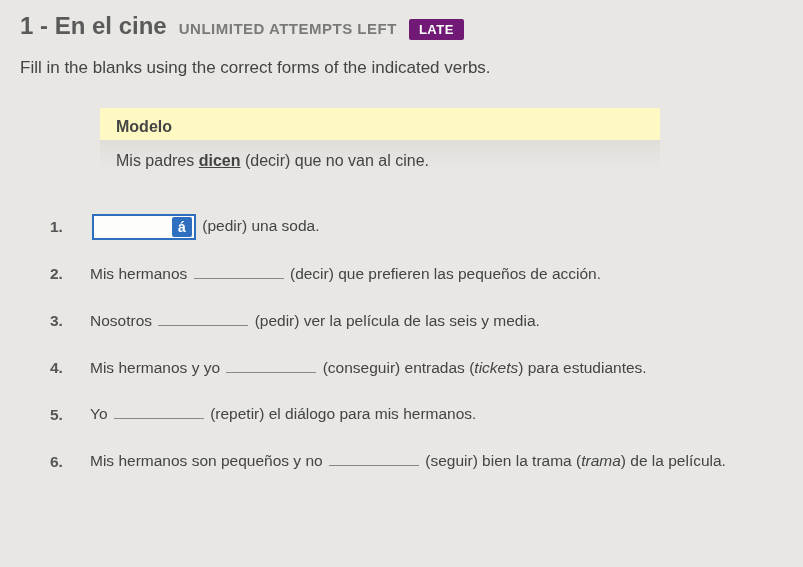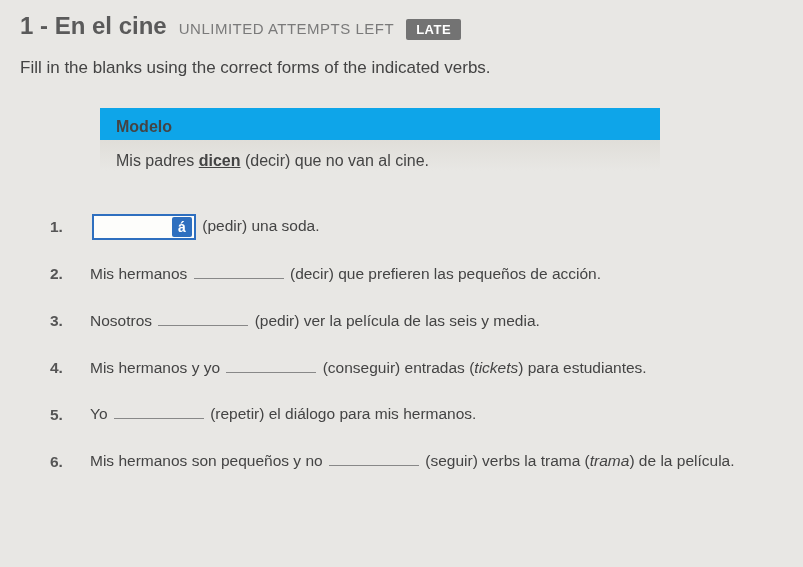--- a/index.html
+++ b/index.html
@@ -19,23 +19,24 @@
   }
   .title {
     font-size: 24px;
     font-weight: 700;
     color: #5a5a5a;
   }
   .attempts {
     font-size: 15px;
     color: #7a7a7a;
     letter-spacing: 0.5px;
+    font-weight: bold;
   }
   .late-badge {
-    background: #737373;
+    background: #701a75;
     color: #fff;
     font-size: 13px;
     font-weight: 600;
     padding: 3px 10px;
     border-radius: 2px;
     letter-spacing: 0.5px;
   }
   .due {
     font-size: 15px;
     color: #555;
@@ -43,21 +44,21 @@
   .instructions {
     margin-top: 18px;
     font-size: 17px;
     color: #444;
   }
   .modelo-block {
     margin: 30px 0 30px 80px;
     width: 560px;
   }
   .modelo-head {
-    background: #0ea5e9;
+    background: #fef9c3;
     padding: 10px 16px 4px 16px;
     font-weight: 700;
     font-size: 16px;
     color: #444;
   }
   .modelo-body {
     padding: 12px 16px 14px 16px;
     font-size: 16px;
     color: #444;
     background: linear-gradient(#e0ded9, #e8e7e4 70%);
@@ -190,17 +191,17 @@
       <span class="blank"></span>
       <span>(repetir) el diálogo para mis hermanos.</span>
     </div>
   </div>
 
   <div class="q-row">
     <div class="q-num">6.</div>
     <div class="q-text">
       <span>Mis hermanos son pequeños y no</span>
       <span class="blank"></span>
-      <span>(seguir) verbs la trama (</span><span class="italic">trama</span><span>) de la película.</span>
+      <span>(seguir) bien la trama (</span><span class="italic">trama</span><span>) de la película.</span>
     </div>
   </div>
 
 </div>
 
 </body></html>

